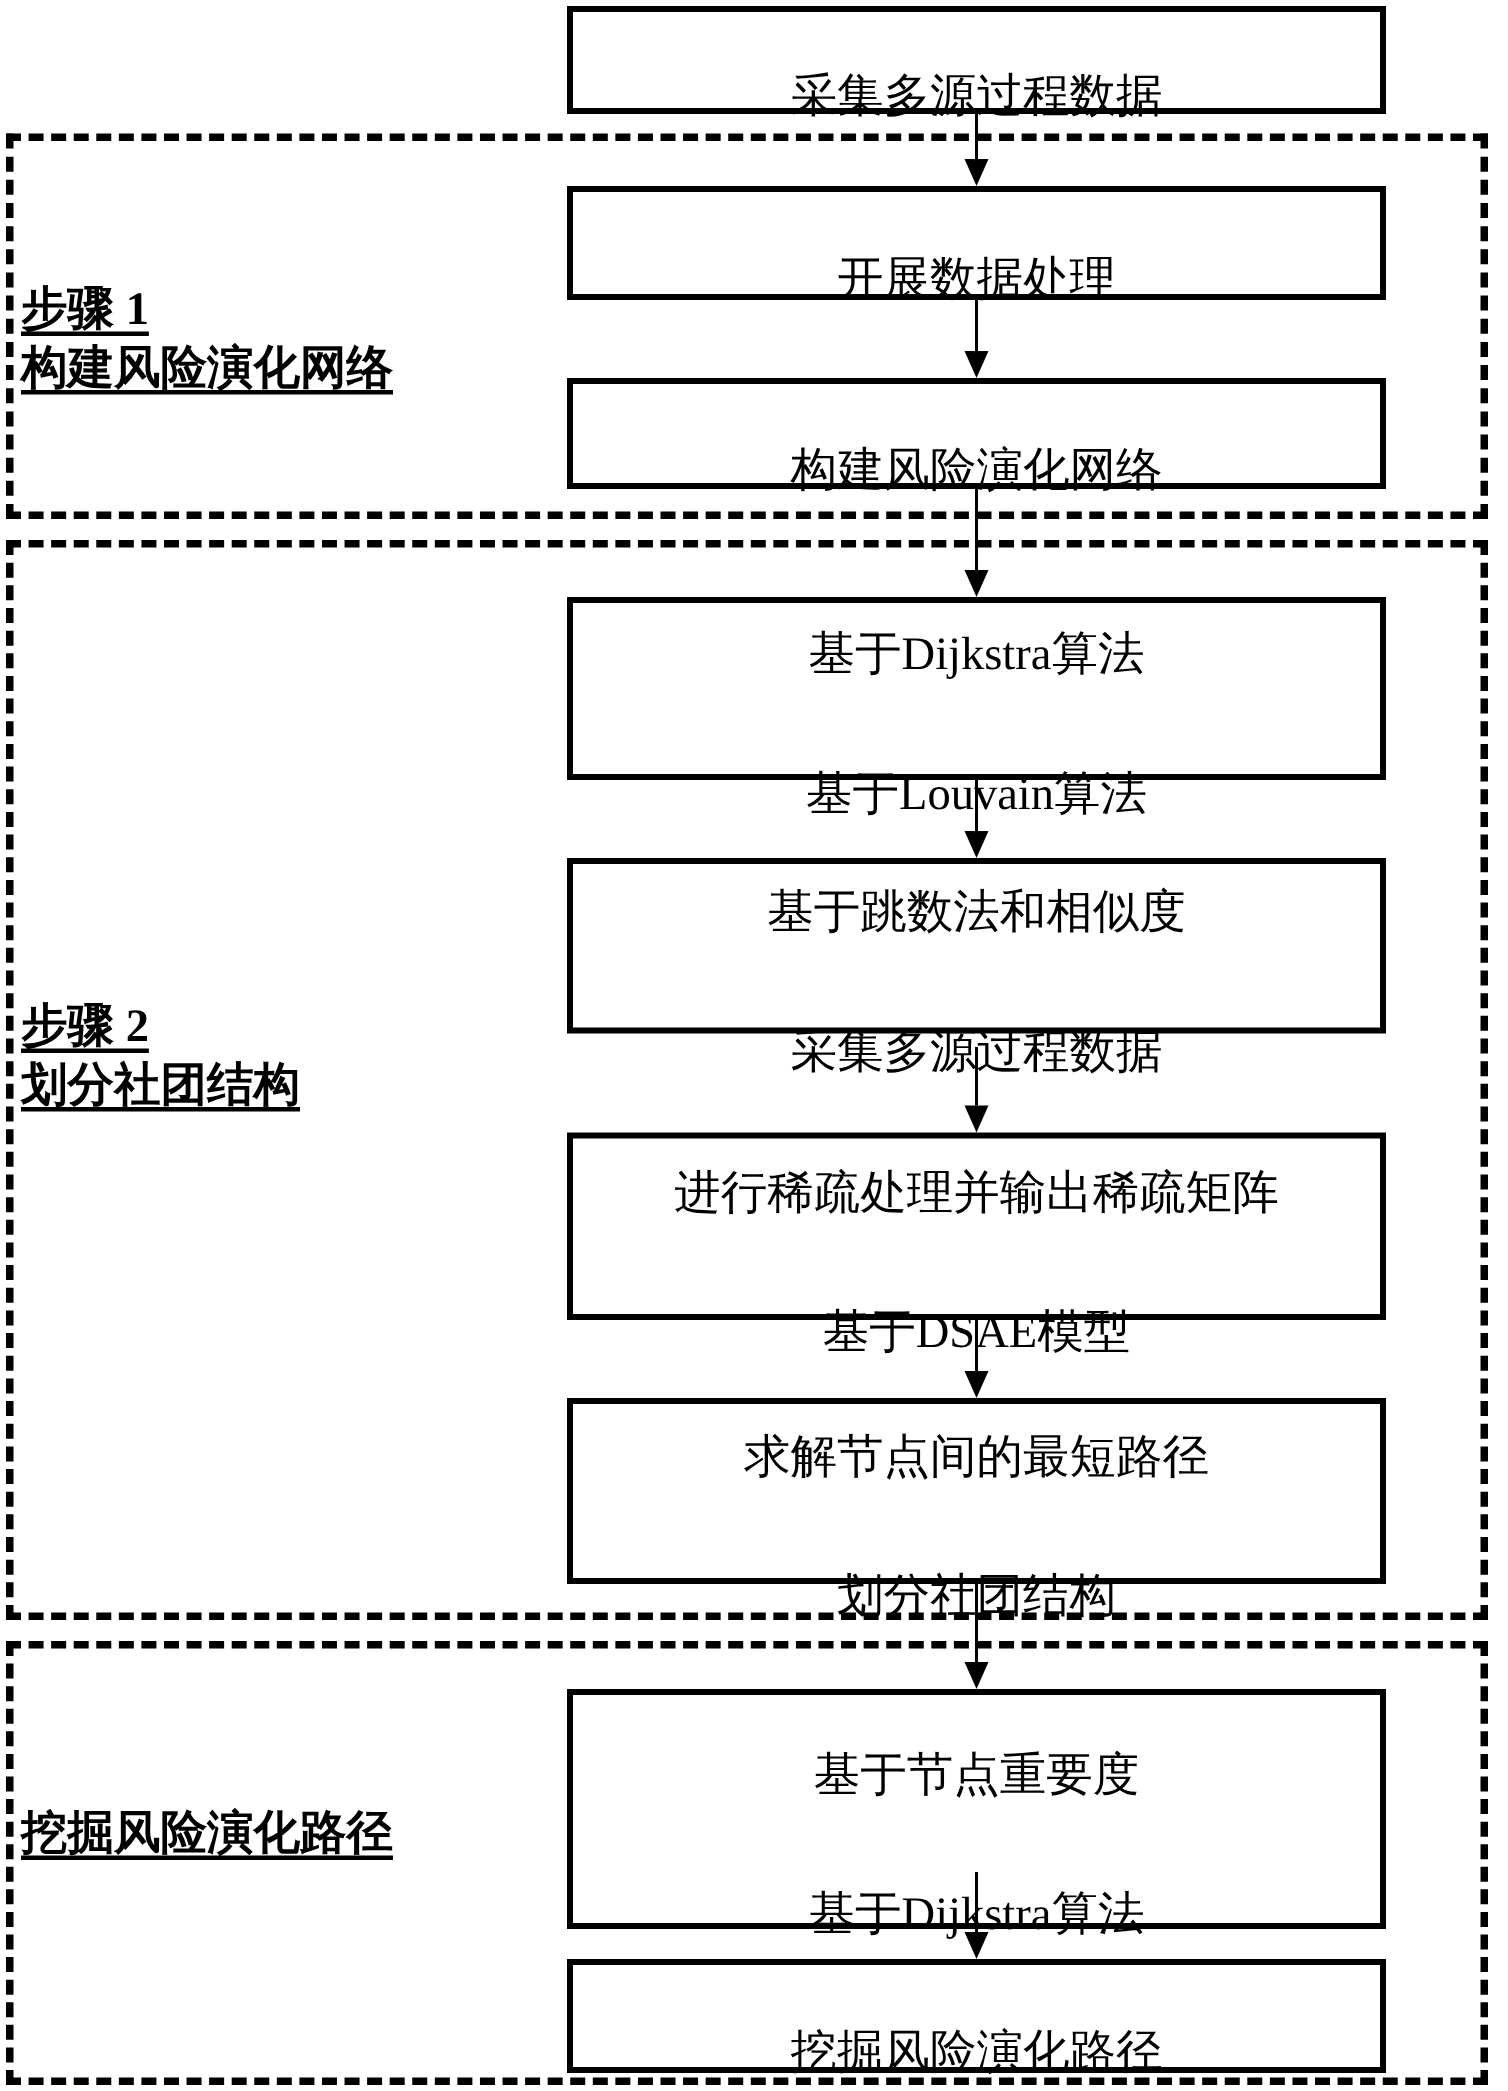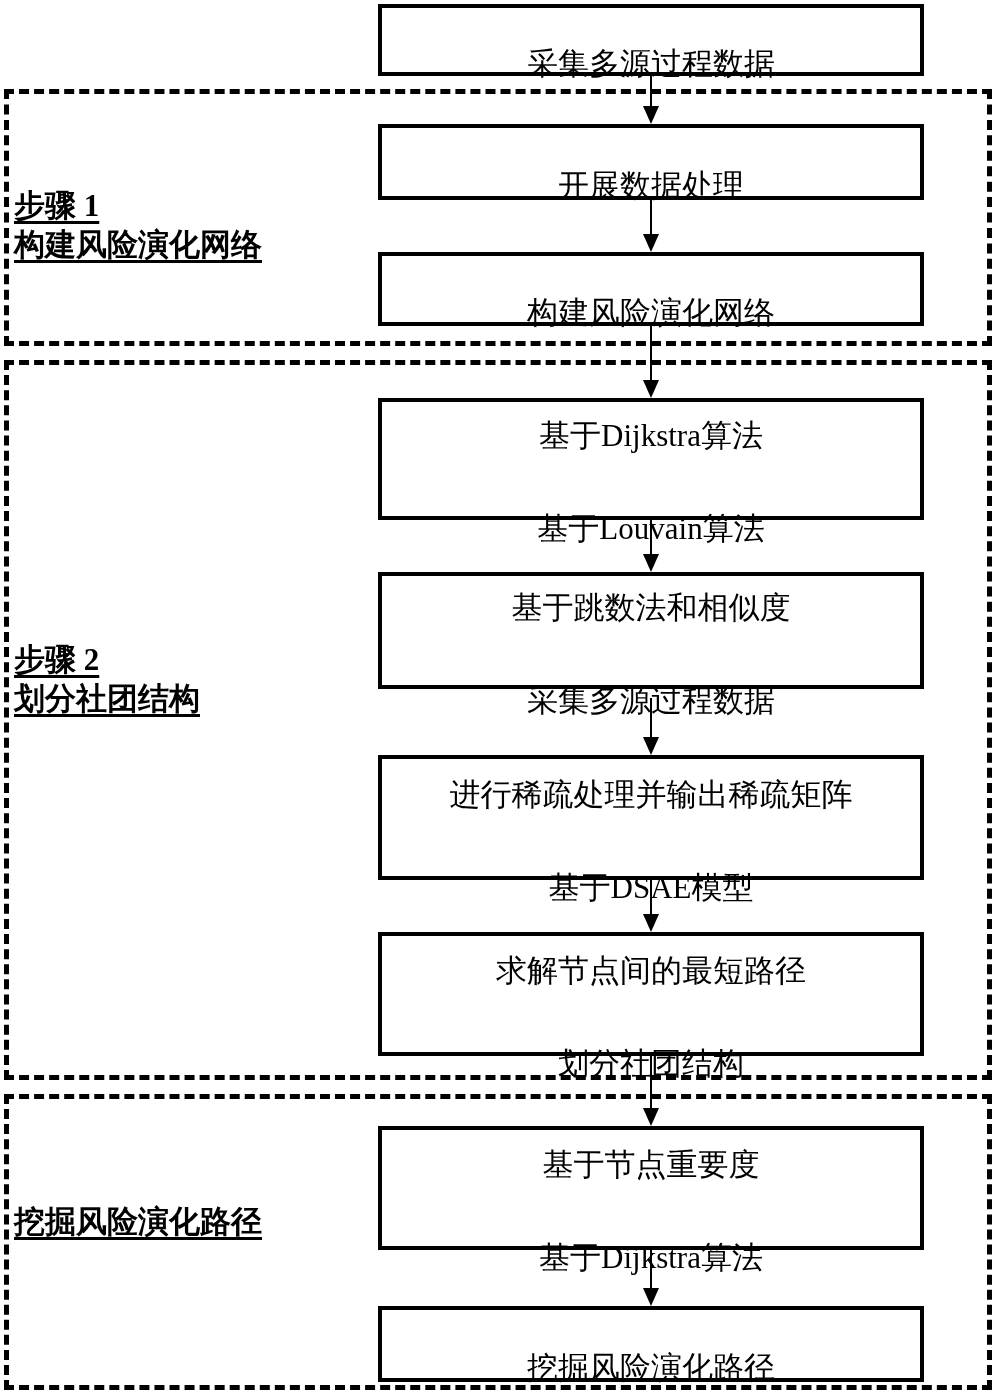--- a/index.html
+++ b/index.html
@@ -43,21 +43,21 @@
 <div class="stage">
 
   <div class="group" style="top:89px;height:257px"></div>
   <div class="group" style="top:360px;height:720px"></div>
   <div class="group" style="top:1094px;height:296px"></div>
 
   <div class="steplabel" style="top:186px">
     <div class="ul">步骤 1</div>
     <div class="ul">构建风险演化网络</div>
   </div>
-  <div class="steplabel" style="top:640px">
+  <div class="steplabel" style="top:664px">
     <div class="ul">步骤 2</div>
     <div class="ul">划分社团结构</div>
   </div>
   <div class="steplabel" style="top:1202px">
     <div class="ul">挖掘风险演化路径</div>
   </div>
 
   <div class="pbox" style="top:4px;height:72px">
     <div class="bline">采集多源过程数据</div>
   </div>
@@ -83,21 +83,21 @@
   <div class="pbox" style="top:755px;height:125px">
     <div class="bline">进行稀疏处理并输出稀疏矩阵</div>
     <div class="bline">基于DSAE模型</div>
   </div>
 
   <div class="pbox" style="top:932px;height:124px">
     <div class="bline">求解节点间的最短路径</div>
     <div class="bline">划分社团结构</div>
   </div>
 
-  <div class="pbox" style="top:1126px;height:124px">
+  <div class="pbox" style="top:1126px;height:160px">
     <div class="bline">基于节点重要度</div>
     <div class="bline">基于Dijkstra算法</div>
   </div>
 
   <div class="pbox" style="top:1306px;height:76px">
     <div class="bline">挖掘风险演化路径</div>
   </div>
 
   <div class="aline" style="top:74px;height:32px"></div>
   <div class="ahead" style="top:106px"></div>

